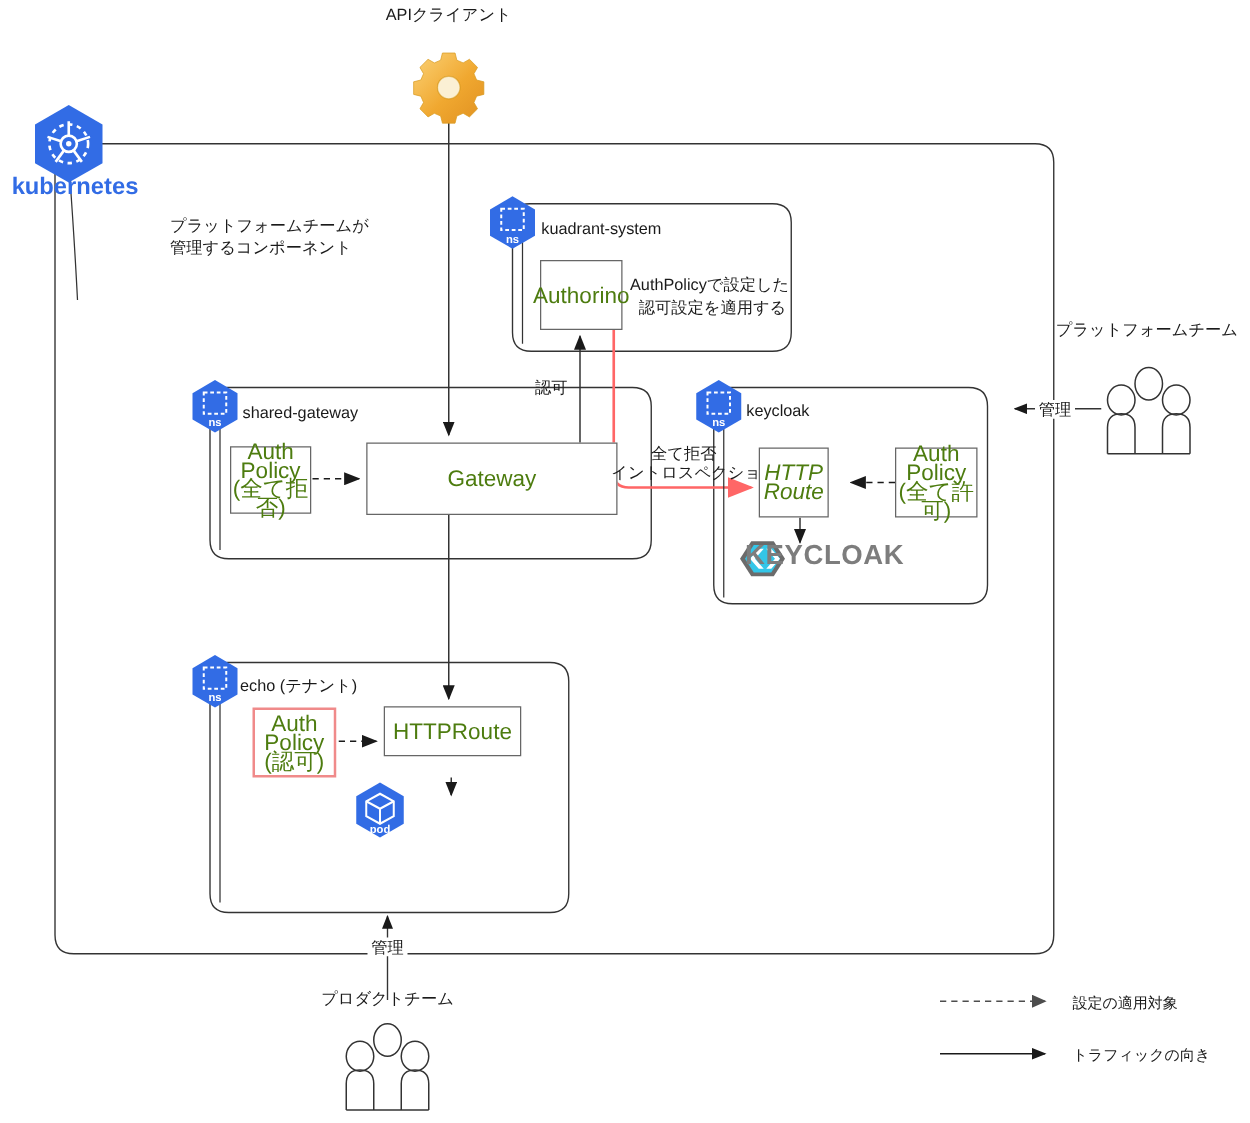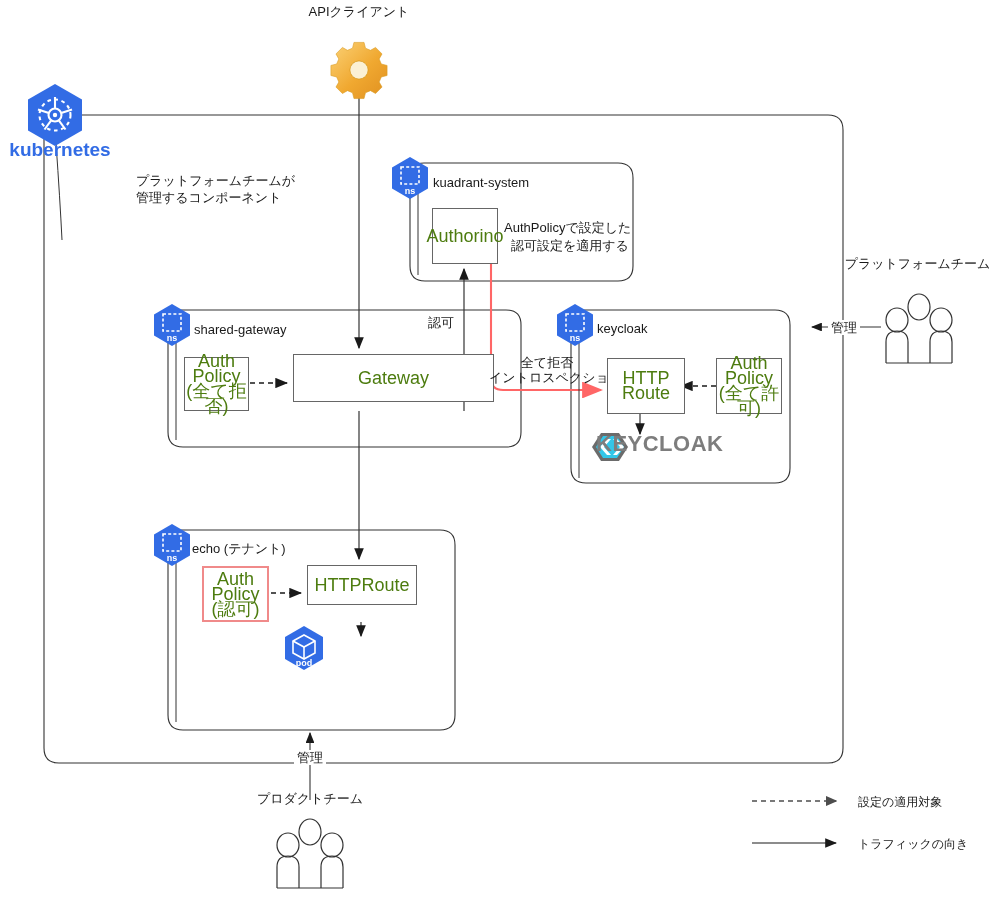--- a/index.html
+++ b/index.html
@@ -173,30 +173,30 @@
 
   <div class="lbl" style="left:504px;top:220px;">AuthPolicyで設定した</div>
   <div class="lbl" style="left:511px;top:238px;">認可設定を適用する</div>
 
   <div class="lbl" style="left:194px;top:322px;">shared-gateway</div>
 
   <div class="box" style="left:184px;top:357px;width:65px;height:54px;white-space:pre-line;">Auth
 Policy
 (全て拒否)</div>
 
-  <div class="box" style="left:293px;top:354px;width:201px;height:48px;">Gateway</div>
-
-  <div class="lbl" style="left:428px;top:315px;">認可</div>
+  <div class="box" style="left:293px;top:354px;width:201px;height:58px;">Gateway</div>
+
+  <div class="lbl" style="left:428px;top:302px;">認可</div>
 
   <div class="lbl c" style="left:497px;top:355px;width:100px;">全て拒否</div>
   <div class="lbl c" style="left:489px;top:370px;width:116px;">イントロスペクション</div>
 
   <div class="lbl" style="left:597px;top:321px;">keycloak</div>
 
-  <div class="box" style="left:607px;top:358px;width:78px;height:56px;white-space:pre-line;">HTTP
+  <div class="box" style="left:607px;top:358px;width:56px;height:56px;white-space:pre-line;font-style:italic;">HTTP
 Route</div>
 
   <div class="box" style="left:716px;top:358px;width:66px;height:56px;white-space:pre-line;">Auth
 Policy
 (全て許可)</div>
 
   <div class="lbl" style="left:596px;top:436px;font-size:22px;font-weight:bold;color:#7d7d7d;letter-spacing:0.5px;">KEYCLOAK</div>
 
   <div class="lbl" style="left:192px;top:541px;">echo (テナント)</div>
 

